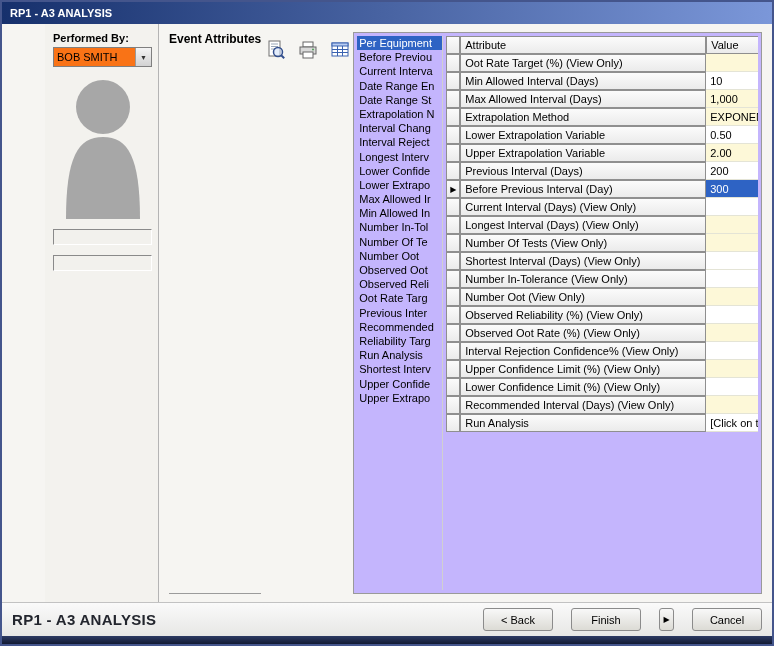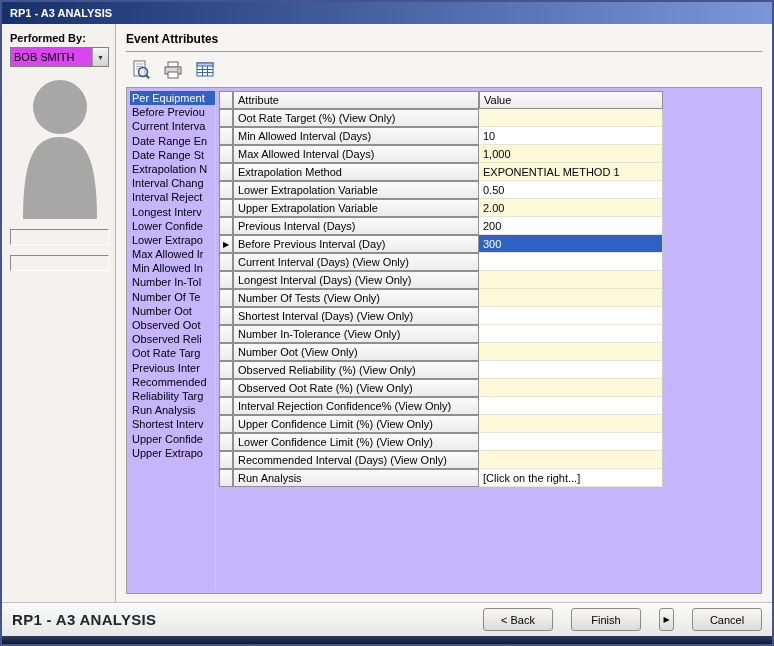--- a/index.html
+++ b/index.html
@@ -11,36 +11,36 @@
     display:flex; flex-direction:column;
     background:#f4f3ef;
     font-family:"Liberation Sans","DejaVu Sans",sans-serif;
   }
   .titlebar{
     flex:0 0 22px;
     background:linear-gradient(90deg, var(--titlebar-start,#16306c), var(--titlebar-end,#7b97d9));
     color:#fff; font-size:11px; font-weight:bold;
     display:flex; align-items:center; padding-left:8px;
   }
-  .dlg-body{ flex:1; display:flex; min-height:0; background:#f6f5f2; }
+  .dlg-body{ flex:1; display:flex; min-height:0; background:#f6f5f2;padding-left:43px; }
 
   
   .left-panel{ flex:0 0 114px; padding:8px 6px 8px 8px; border-right:1px solid #b4b4b4;
     display:flex; flex-direction:column; background:#f3f2ee; }
   .pb-label{ font-size:11px; font-weight:bold; margin-bottom:3px; }
-  .select{ display:flex; height:20px; border:1px solid #7f7f7f; background:#d946ef; align-items:stretch; }
+  .select{ display:flex; height:20px; border:1px solid #7f7f7f; background:#f97316; align-items:stretch; }
   .select-text{ flex:1; font-size:11px; padding:3px 2px 0 3px; overflow:hidden; white-space:nowrap; }
   .select-btn{ flex:0 0 16px; display:flex; align-items:center; justify-content:center;
     font-size:7px; color:#333; background:linear-gradient(#f4f4f4,#d2d2d2); border-left:1px solid #9a9a9a; }
   .silhouette{ margin:10px auto 0; display:block; }
   .sunken{ height:16px; border:1px solid; border-color:#8a8a8a #ffffff #ffffff #8a8a8a;
     background:#f2f1ed; margin-top:10px; }
 
   
-  .main-panel{ flex:1; display:flex; flex-direction:column; padding:8px 10px; min-width:0; background:#f6f5f2; }
+  .main-panel{ flex:1; display:flex; flex-direction:row; padding:8px 10px; min-width:0; background:#f6f5f2; }
   .main-header{ font-size:12px; font-weight:bold; padding-bottom:5px; border-bottom:1px solid #9b9b9b; }
   .toolbar{ display:flex; gap:6px; margin:6px 0 5px 2px; }
   .tool-btn{ width:26px; height:24px; background:transparent; border:1px solid transparent;
     display:flex; align-items:center; justify-content:center; cursor:pointer; }
 
   .content{ flex:1; background:#c4b5fd; border:1px solid #9a9a9a; display:flex; padding:3px; min-height:0; overflow:hidden; }
   .attr-list{ flex:0 0 86px; border-right:1px solid #d0d0d0; overflow:hidden; }
   .list-item{ font-size:11px; height:14.2px; line-height:14.2px; padding-left:2px;
     white-space:nowrap; overflow:hidden; cursor:default; color:#000; }
   .list-item.selected{ background:var(--selection,#2e63c4); color:#fff; }

